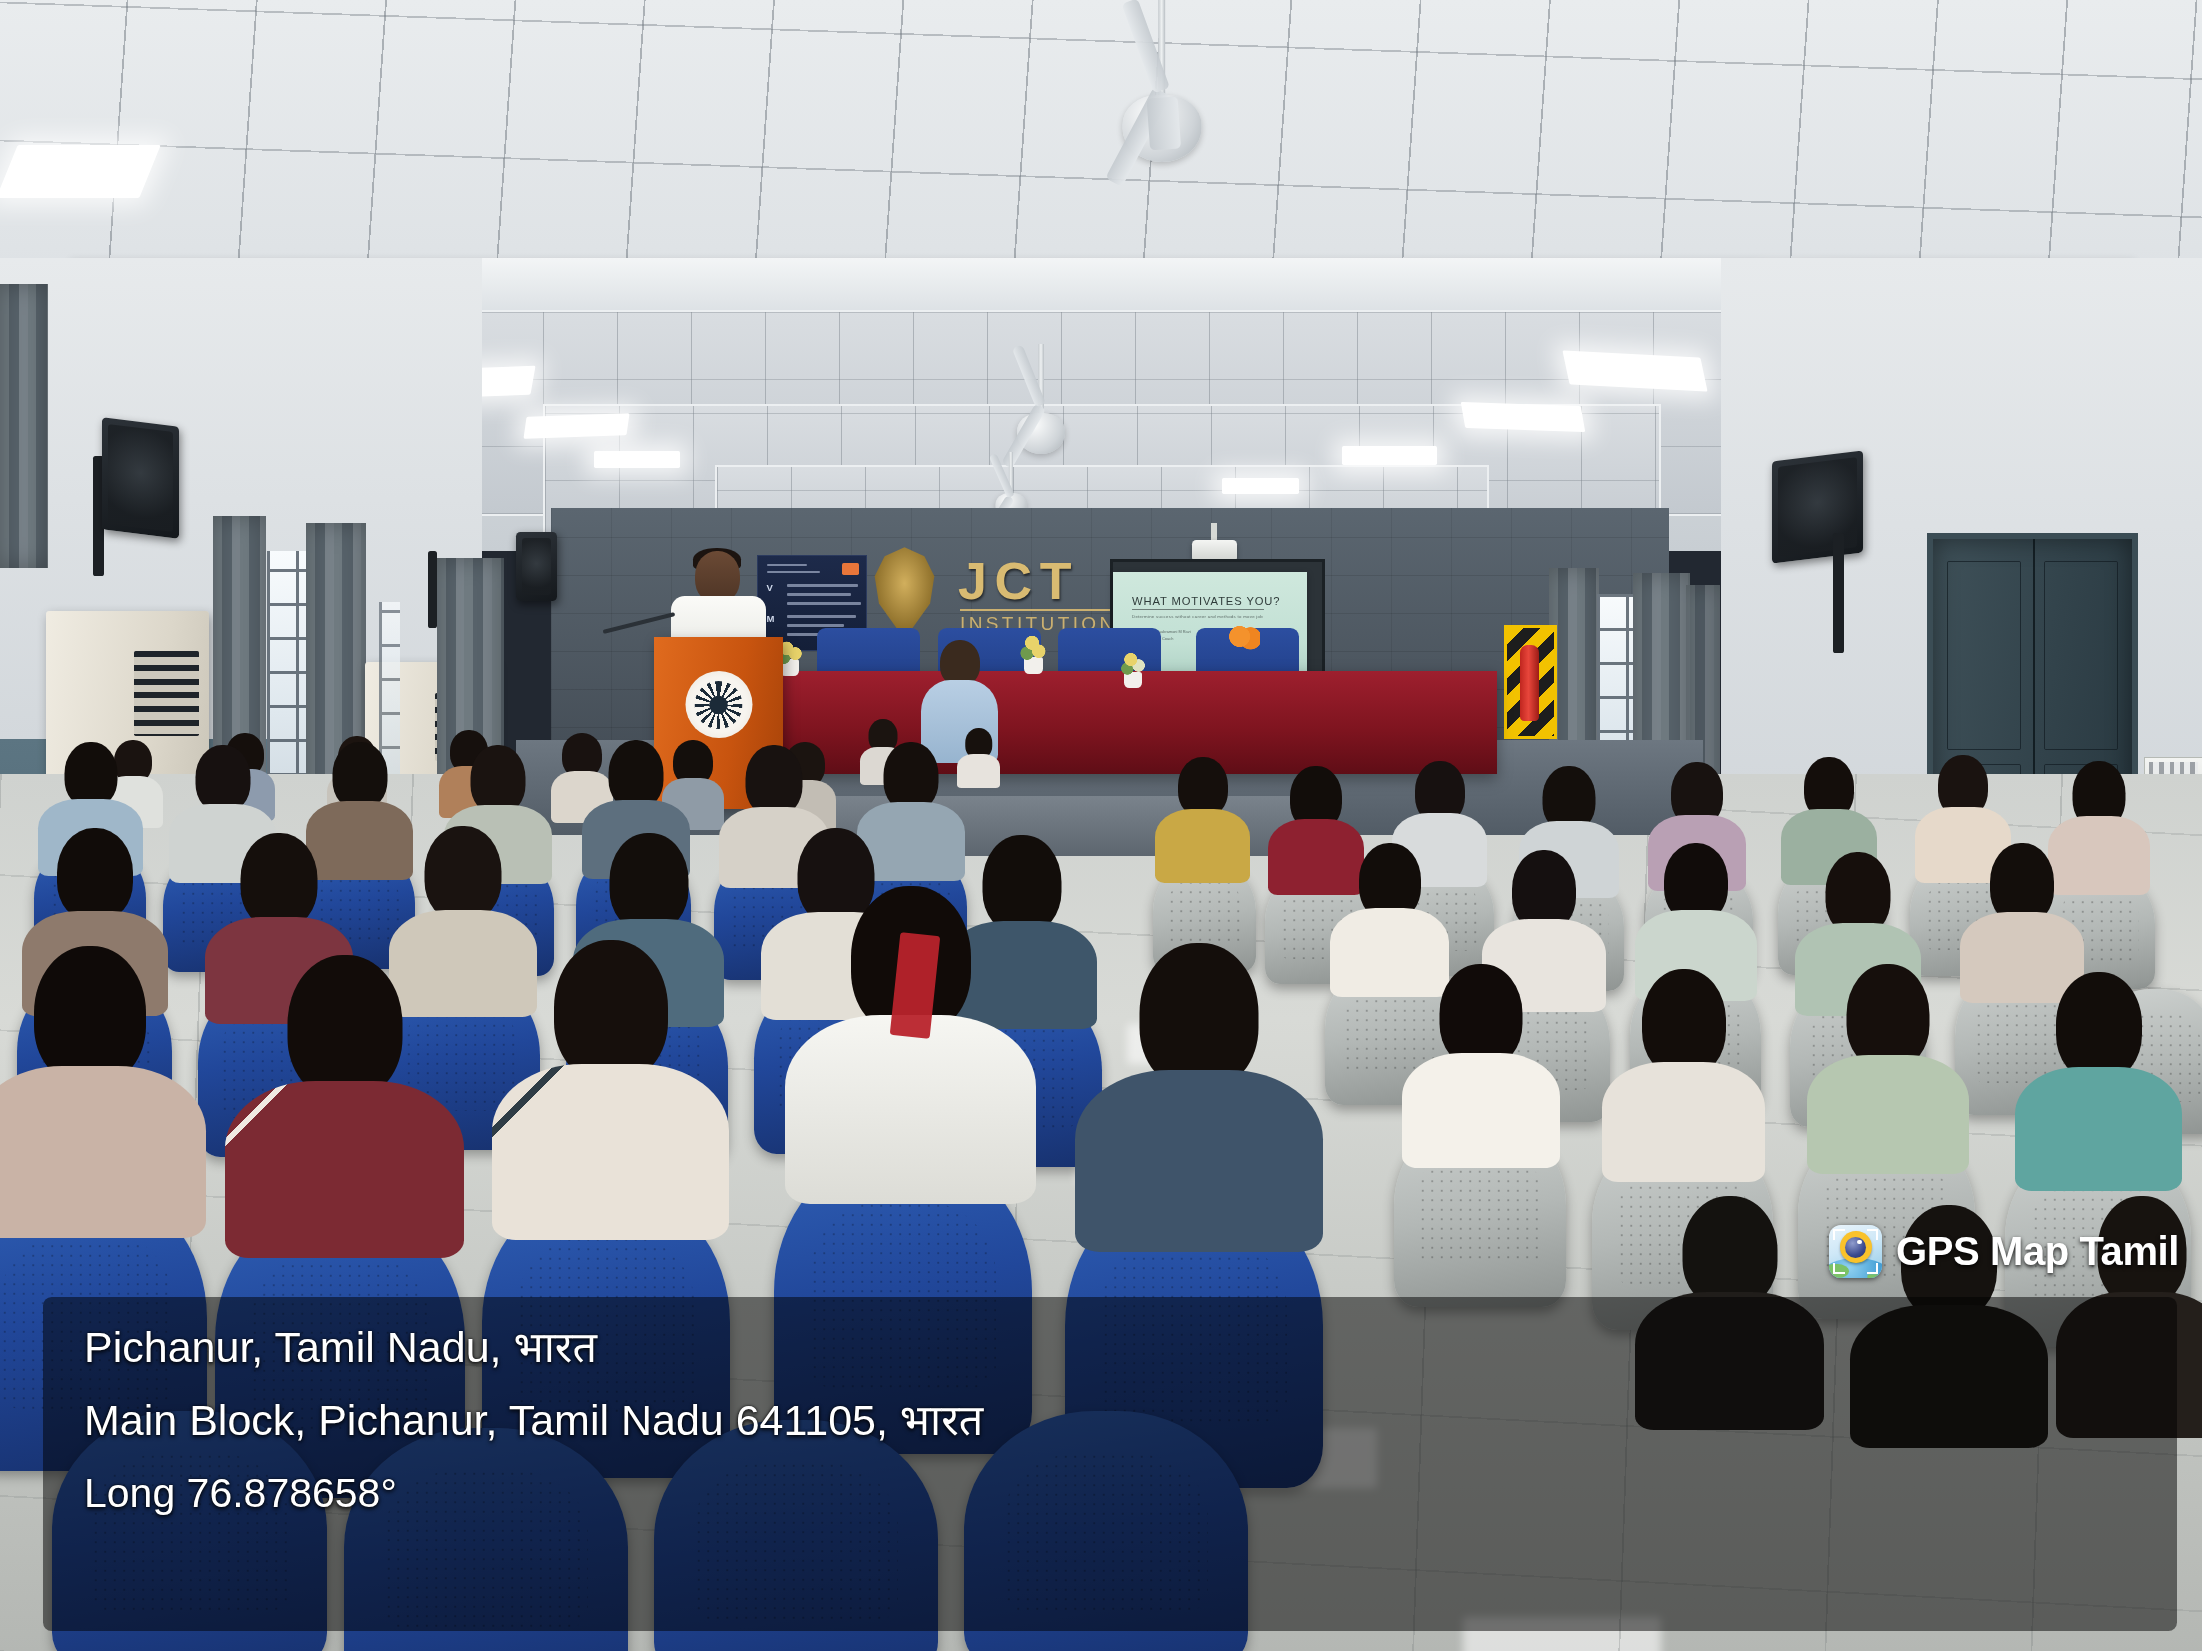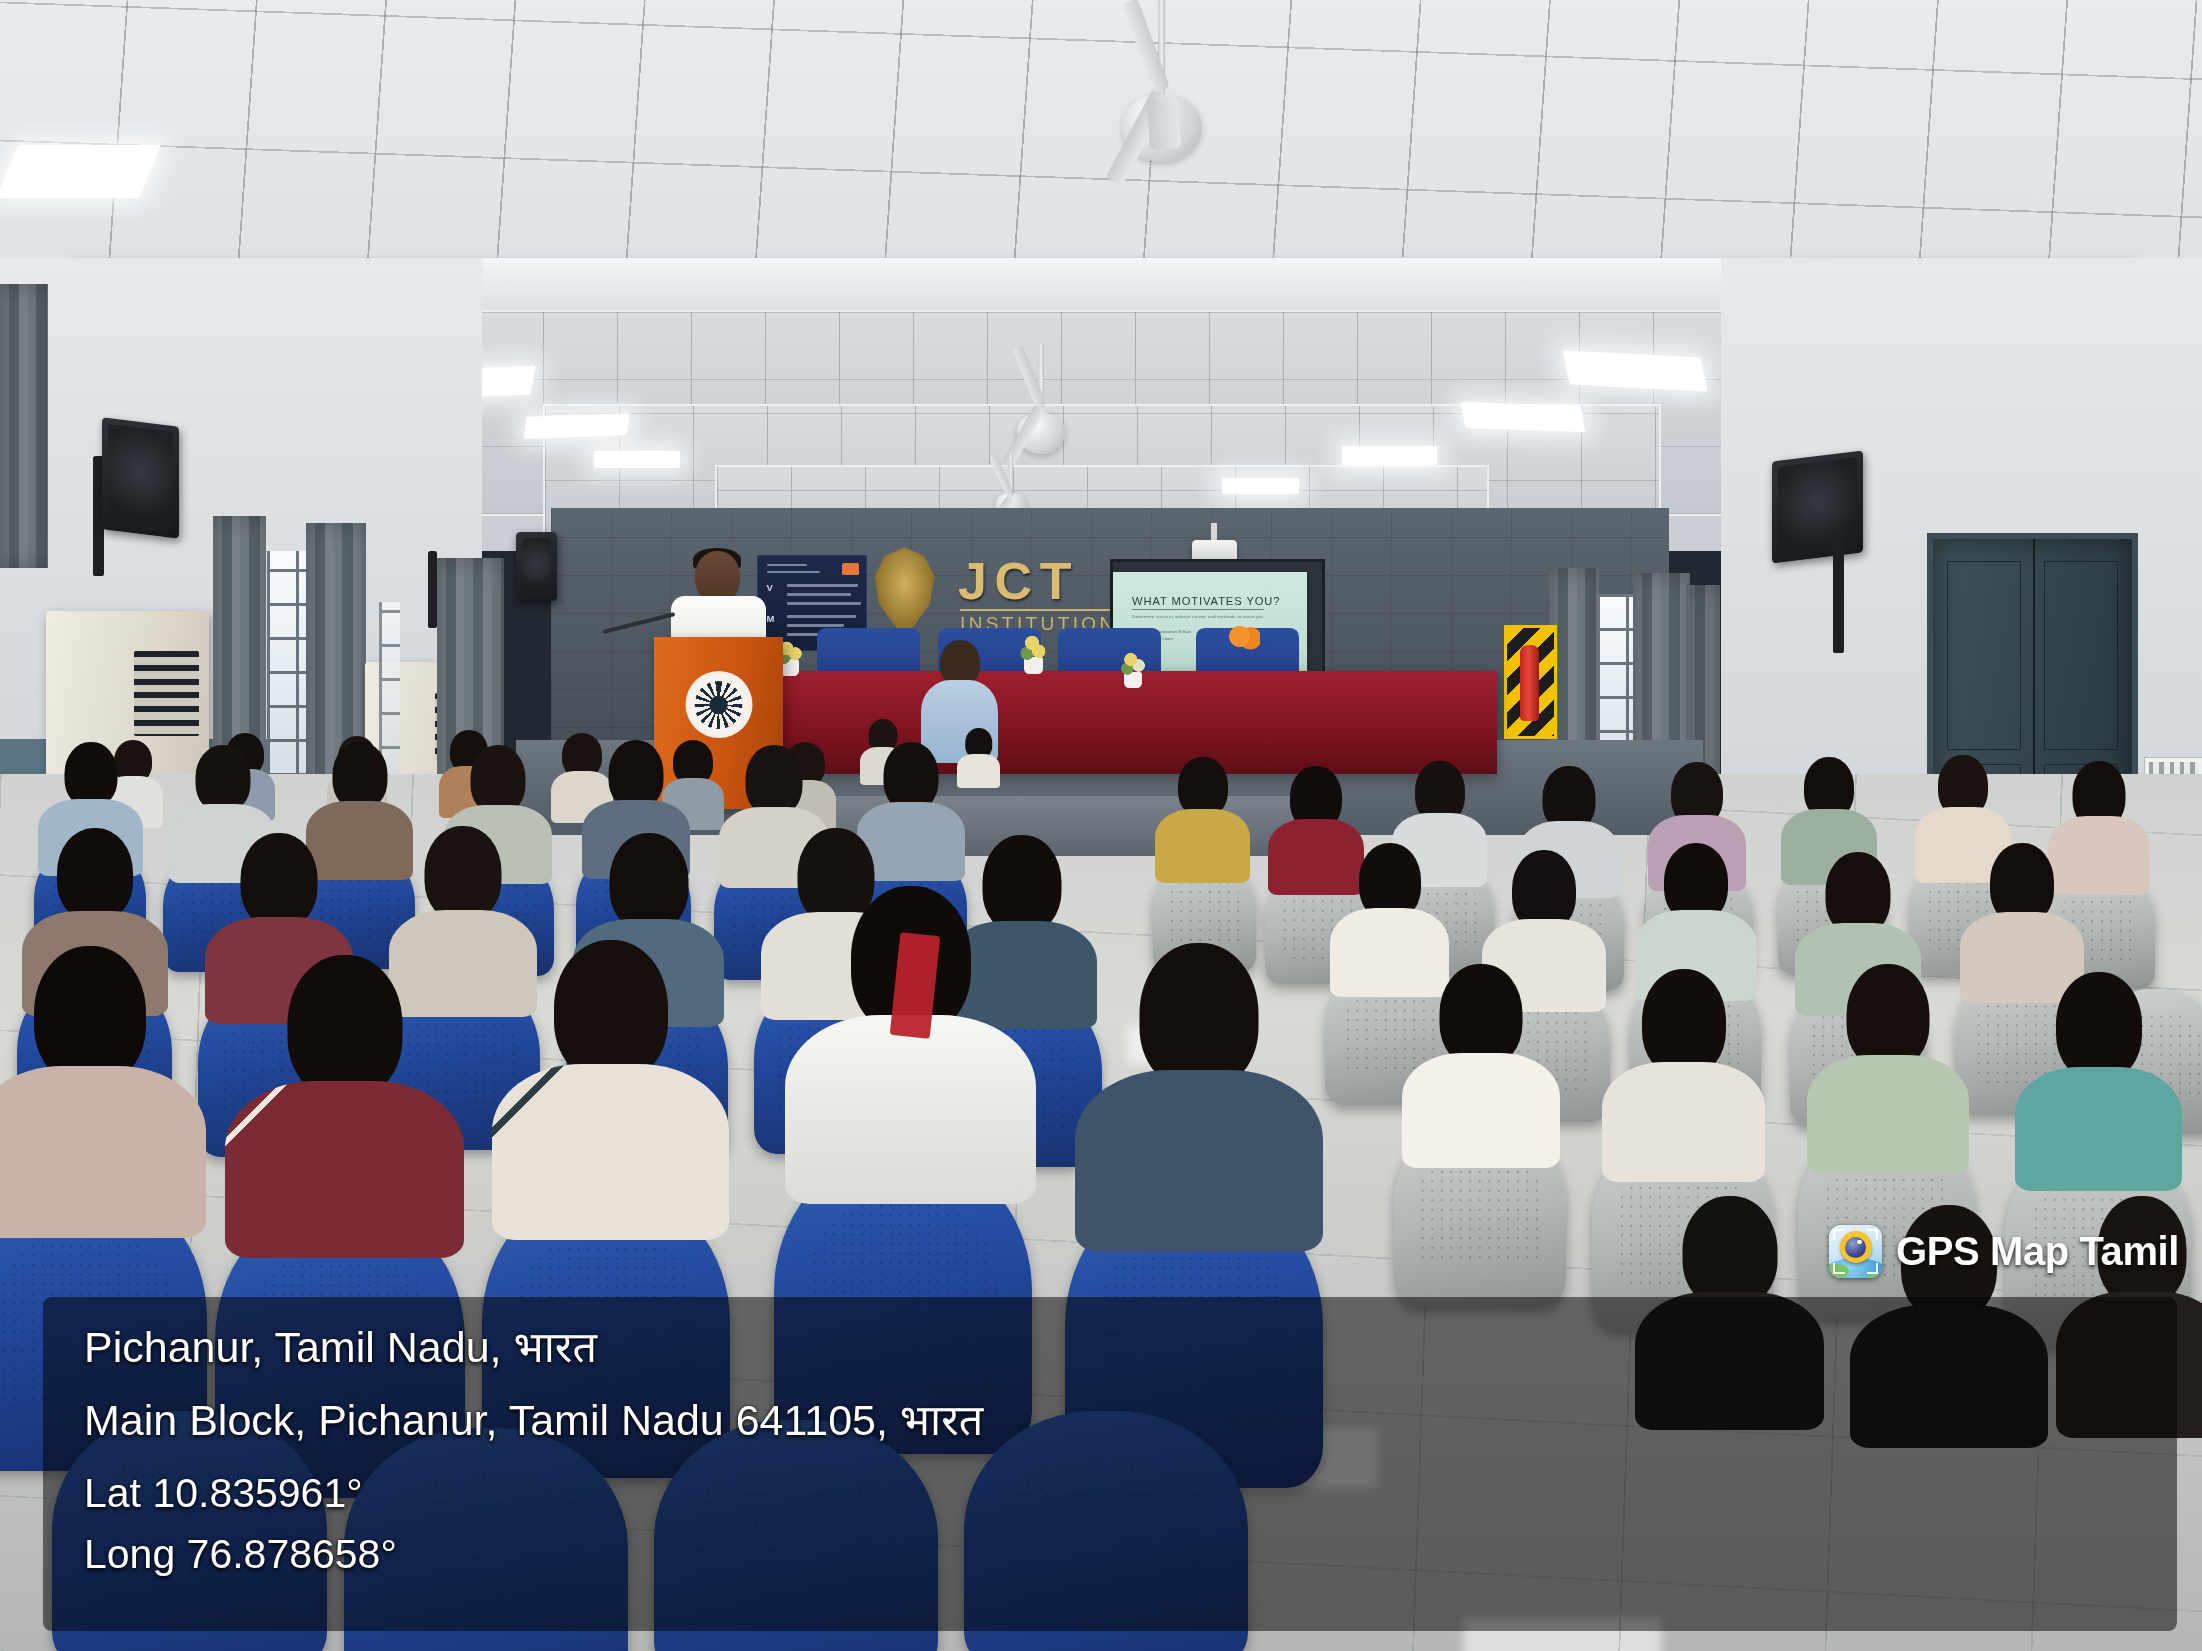--- a/index.html
+++ b/index.html
@@ -915,19 +915,18 @@
     </div>
     <div class="brand-text">GPS Map Tamil</div>
   </div>
 
   <div class="gps-panel">
 
 
     <div class="gps-info">
       <div class="gps-line gps-place">Pichanur, Tamil Nadu, भारत</div>
       <div class="gps-line gps-addr">Main Block, Pichanur, Tamil Nadu 641105, भारत</div>
-      <div class="gps-line gps-lat">Lat 10.835961°</div>
       <div class="gps-line gps-long">Long 76.878658°</div>
     </div>
   </div>
 
 </div>
 
 
 </body></html>

